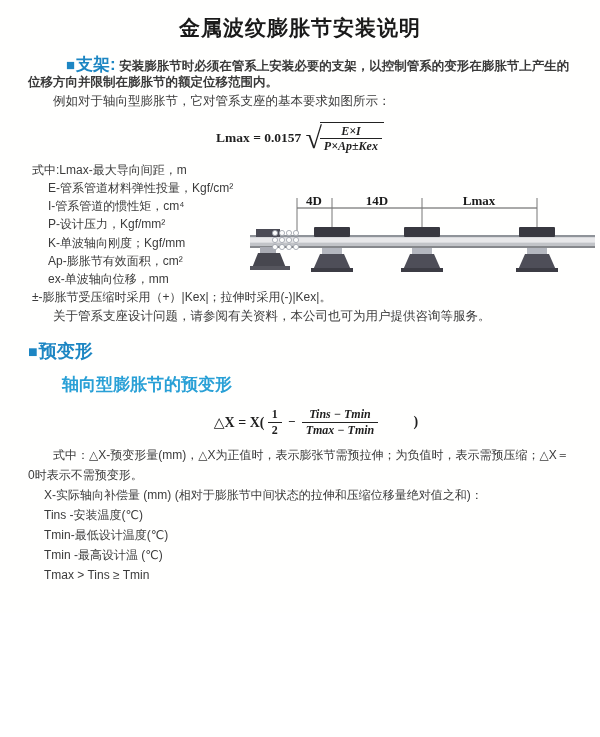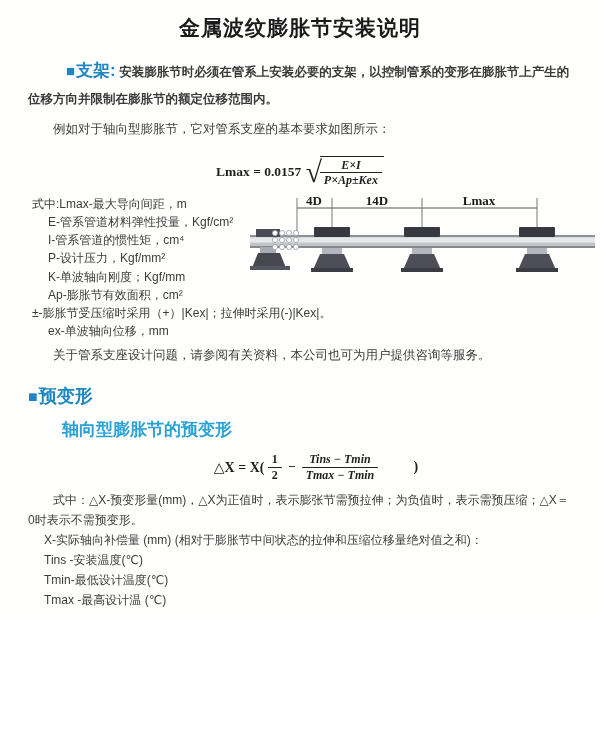--- a/index.html
+++ b/index.html
@@ -6,21 +6,21 @@
   .page {
     position:relative; width:600px; height:613px; overflow:hidden;
     background:#fffffe;
     font-family:"Liberation Sans","DejaVu Sans",sans-serif;
     color:#333;
   }
   .title {
     margin:14px 0 0; font-size:21px; font-weight:bold; color:#1a1a1a;
     text-align:center; letter-spacing:1px;
   }
-  .para { margin:0 28px; font-size:12.5px; line-height:27px; color:#3b3b3b; }
+  .para { margin:0 28px; font-size:12.5px; line-height:16px; color:#3b3b3b; }
   .intro { margin-top:15px; text-indent:38px; }
   .sec-head { color:#1d86c3; font-size:17px; font-weight:bold; }
   .sec-head .bullet { font-size:15px; margin-right:1px; }
   .bold-body { font-weight:bold; color:#3a3a3a; }
   .example { margin-top:3px; text-indent:25px; }
 
   
   .formula { text-align:center; font-family:"Liberation Serif","DejaVu Serif",serif;
              font-weight:bold; color:#1f1f1f; }
   .f1 { margin-top:13px; }
@@ -80,22 +80,22 @@
         </span></span>
   </div>
 
   <div class="defs">
     <div class="def">式中:Lmax-最大导向间距，m</div>
     <div class="def ind">E-管系管道材料弹性投量，Kgf/cm²</div>
     <div class="def ind">I-管系管道的惯性矩，cm⁴</div>
     <div class="def ind">P-设计压力，Kgf/mm²</div>
     <div class="def ind">K-单波轴向刚度；Kgf/mm</div>
     <div class="def ind">Ap-膨胀节有效面积，cm²</div>
+    <div class="def ind">ex-单波轴向位移，mm</div>
     <div class="def">±-膨胀节受压缩时采用（+）|Kex|；拉伸时采用(-)|Kex|。</div>
-    <div class="def ind">ex-单波轴向位移，mm</div>
   </div>
 
   <div class="diagram">
     <svg width="345" height="95" viewBox="0 0 345 95">
 
       <line x1="47" y1="16" x2="287" y2="16" stroke="#555" stroke-width="1"></line>
       <line x1="47" y1="6" x2="47" y2="43" stroke="#777" stroke-width="1"></line>
       <line x1="82" y1="6" x2="82" y2="43" stroke="#777" stroke-width="1"></line>
       <line x1="172" y1="6" x2="172" y2="43" stroke="#777" stroke-width="1"></line>
       <line x1="287" y1="6" x2="287" y2="43" stroke="#777" stroke-width="1"></line>
@@ -174,17 +174,17 @@
         <span class="den">Tmax − Tmin</span>
       </span>
     <span class="rp">)</span>
   </div>
 
   <div class="lines">
     <div class="ln ind2">式中：△X-预变形量(mm)，△X为正值时，表示膨张节需预拉伸；为负值时，表示需预压缩；△X＝0时表示不需预变形。</div>
     <div class="ln ind1">X-实际轴向补偿量 (mm) (相对于膨胀节中间状态的拉伸和压缩位移量绝对值之和)：</div>
     <div class="ln ind1">Tins -安装温度(℃)</div>
     <div class="ln ind1">Tmin-最低设计温度(℃)</div>
-    <div class="ln ind1">Tmax -最高设计温 (℃)</div>
+    <div class="ln ind1">Tmin -最高设计温 (℃)</div>
     <div class="ln ind1">Tmax &gt; Tins ≥ Tmin</div>
   </div>
 
 </div>
 
 </body></html>

